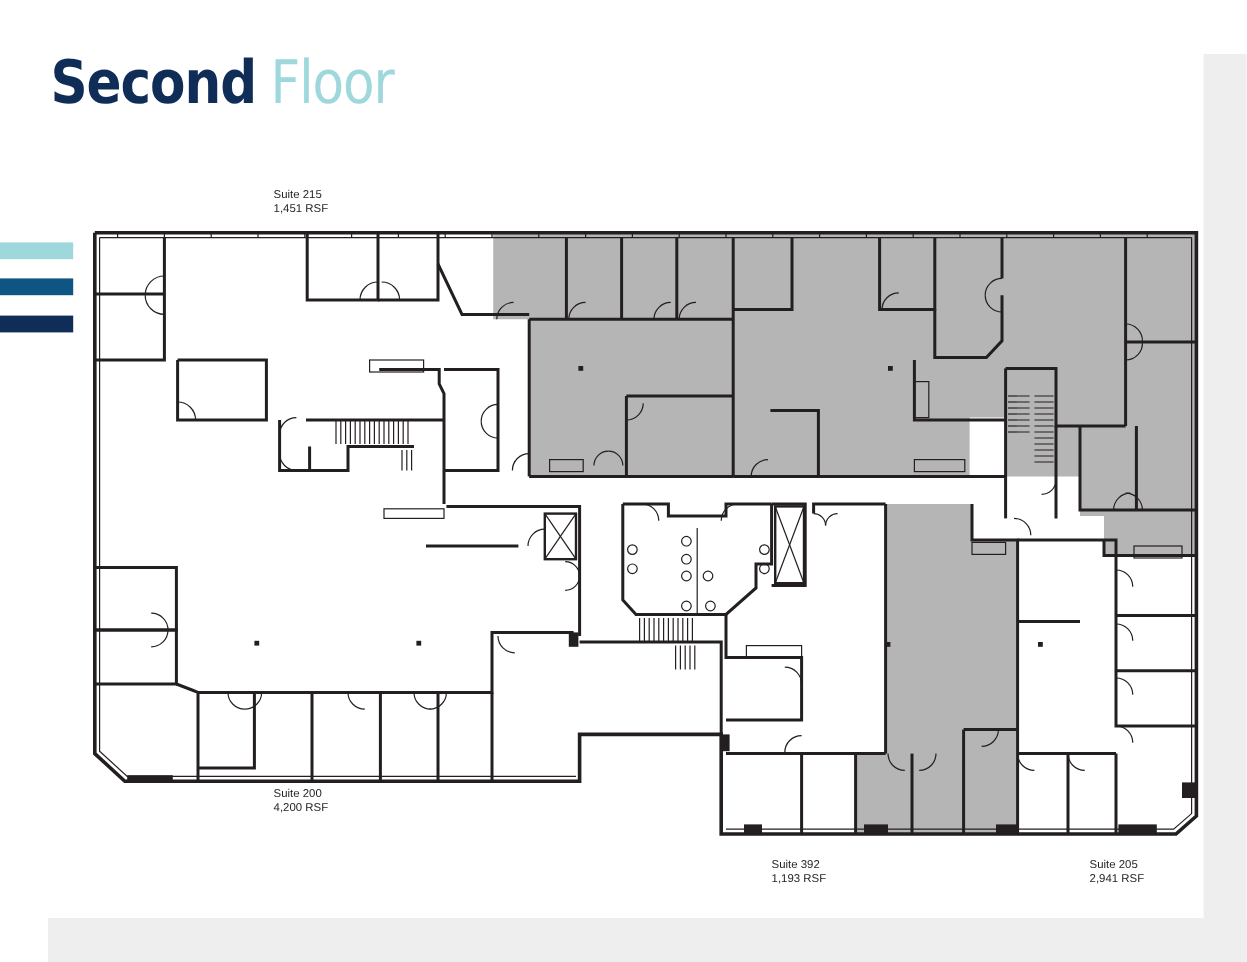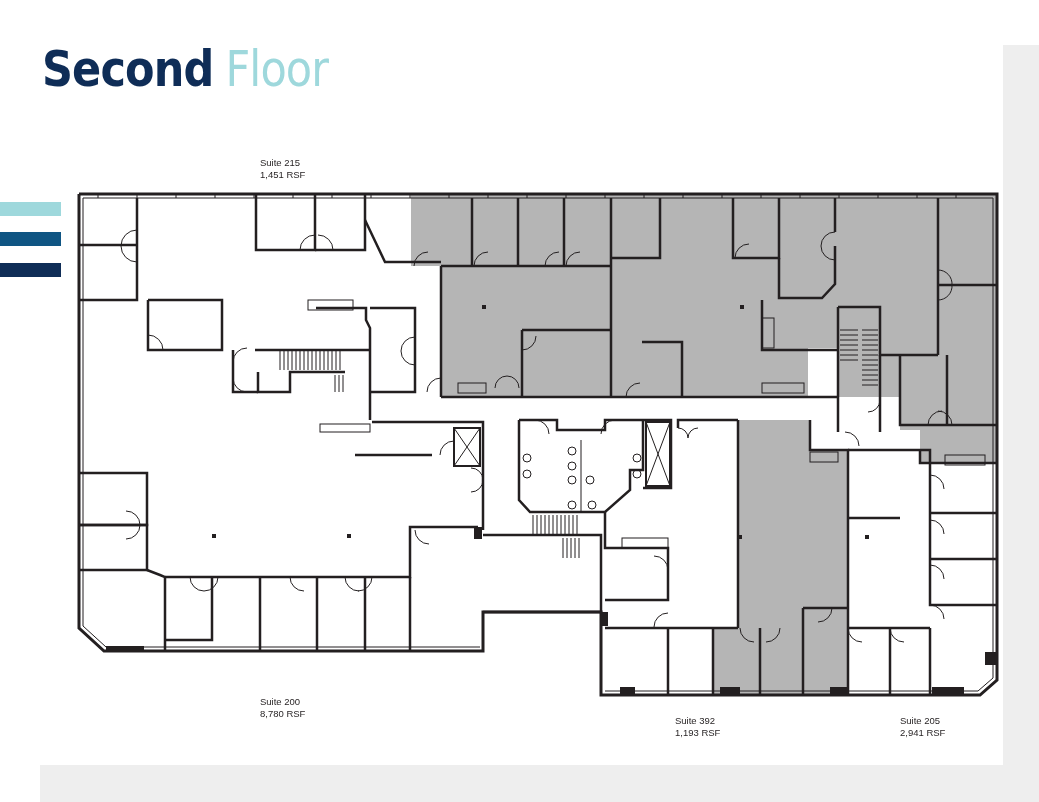--- a/index.html
+++ b/index.html
@@ -3,21 +3,21 @@
 <meta charset="utf-8">
 <style>
   html,body{margin:0;padding:0;}
   body{width:1039px;height:802px;position:relative;overflow:hidden;background:#ffffff;font-family:"Liberation Sans",sans-serif;}
   .side-panel{position:absolute;left:1003px;top:45px;width:36px;height:757px;background:#eeeeee;}
   .bottom-panel{position:absolute;left:40px;top:765px;width:999px;height:37px;background:#eeeeee;}
   .title{position:absolute;left:42px;top:38px;margin:0;font-family:"DejaVu Sans",sans-serif;font-size:50px;line-height:62px;letter-spacing:-1px;transform:scaleX(0.86);transform-origin:left top;white-space:nowrap;}
   .title .t1{font-weight:bold;}
   .title .t2{font-weight:normal;margin-left:14px;}
   .accent-bar{position:absolute;left:0;width:61px;height:14px;}
-  .suite-label{position:absolute;font-family:"Liberation Sans",sans-serif;font-size:9.5px;line-height:11.5px;color:#231f20;margin-left:32px;}
+  .suite-label{position:absolute;font-family:"Liberation Sans",sans-serif;font-size:9.5px;line-height:11.5px;color:#231f20;}
   .suite-label span{display:block;}
   svg.plan{position:absolute;left:0;top:0;}
 </style>
 </head>
 <body>
 
 <div class="side-panel"></div>
 <div class="bottom-panel"></div>
 
 <h1 class="title">
@@ -25,29 +25,29 @@
 </h1>
 
 <div class="accent-bar" style="top:202px;background:#9ed8dc"></div>
 <div class="accent-bar" style="top:232px;background:#0f5583"></div>
 <div class="accent-bar" style="top:263px;background:#0f2d57"></div>
 
 <div class="suite-label" style="left:228px;top:157px">
   <span>Suite 215</span>
   <span>1,451 RSF</span>
 </div>
-<div class="suite-label" style="left:228px;top:696px">
+<div class="suite-label" style="left:228px;top:656px">
   <span>Suite 200</span>
-  <span>8,780 RSF</span>
+  <span>4,200 RSF</span>
 </div>
 <div class="suite-label" style="left:643px;top:715px">
   <span>Suite 392</span>
   <span>1,193 RSF</span>
 </div>
-<div class="suite-label" style="left:868px;top:715px">
+<div class="suite-label" style="left:908px;top:715px">
   <span>Suite 205</span>
   <span>2,941 RSF</span>
 </div>
 
 <svg class="plan" width="1039" height="802" viewBox="0 0 1039 802">
 
   <g fill="#b5b5b5" stroke="none">
 
     <polygon points="411,194 997,194 997,397 838,397 838,348 808,348 808,397 611,397 611,396 490,396 490,397 441,397 441,266 411,266"></polygon>
 

